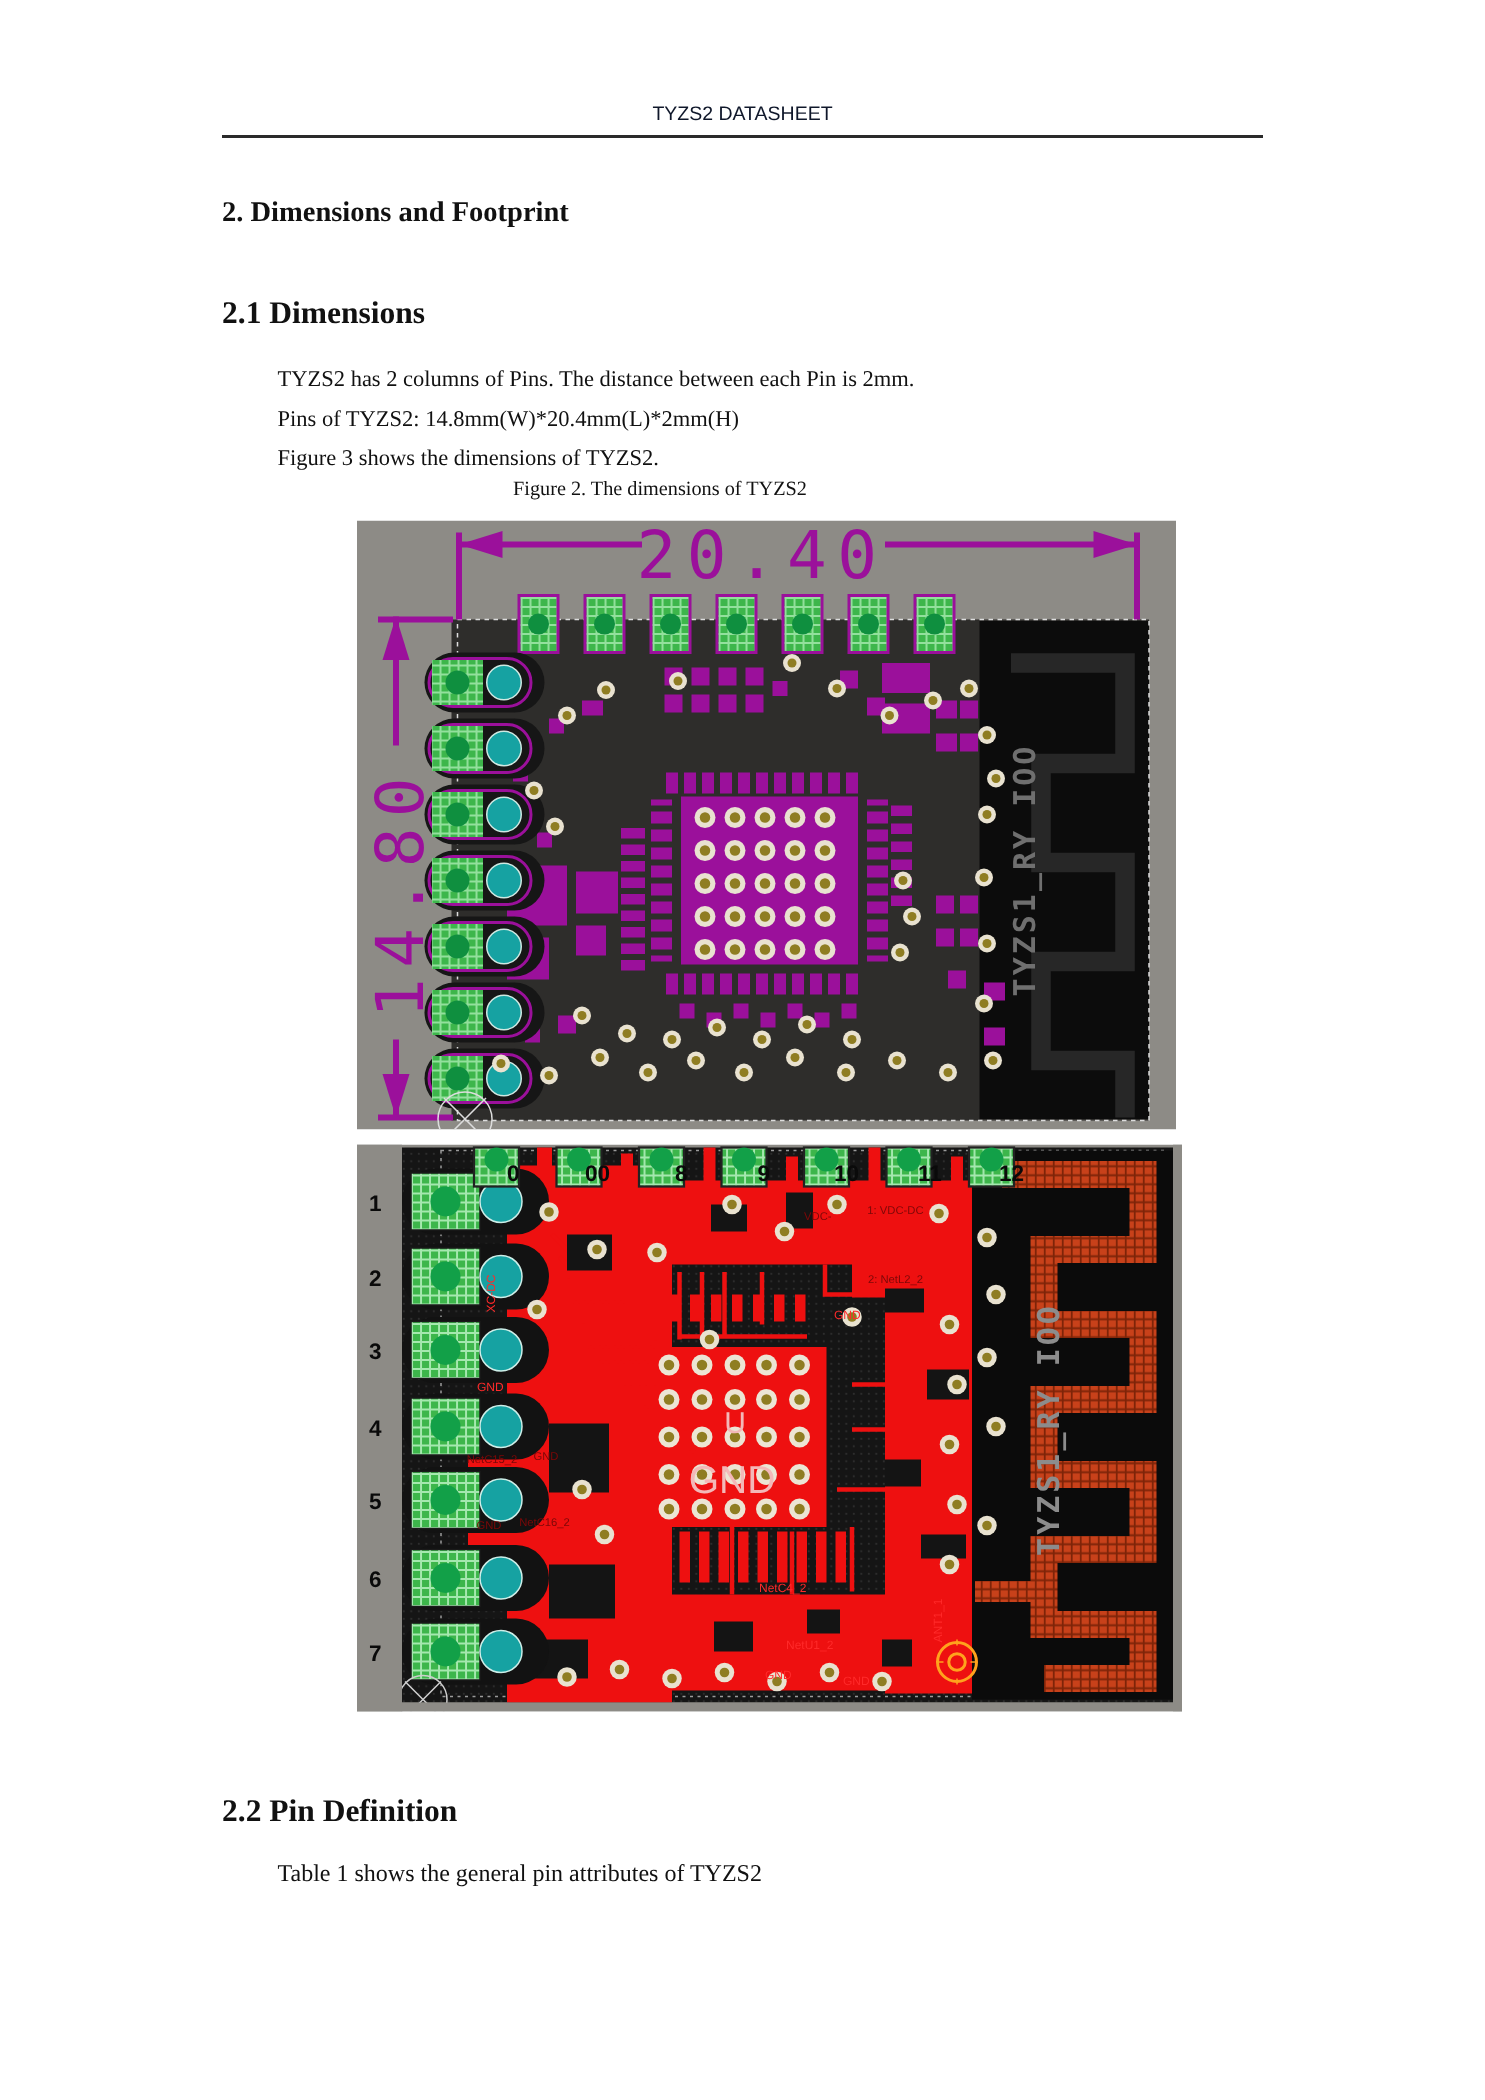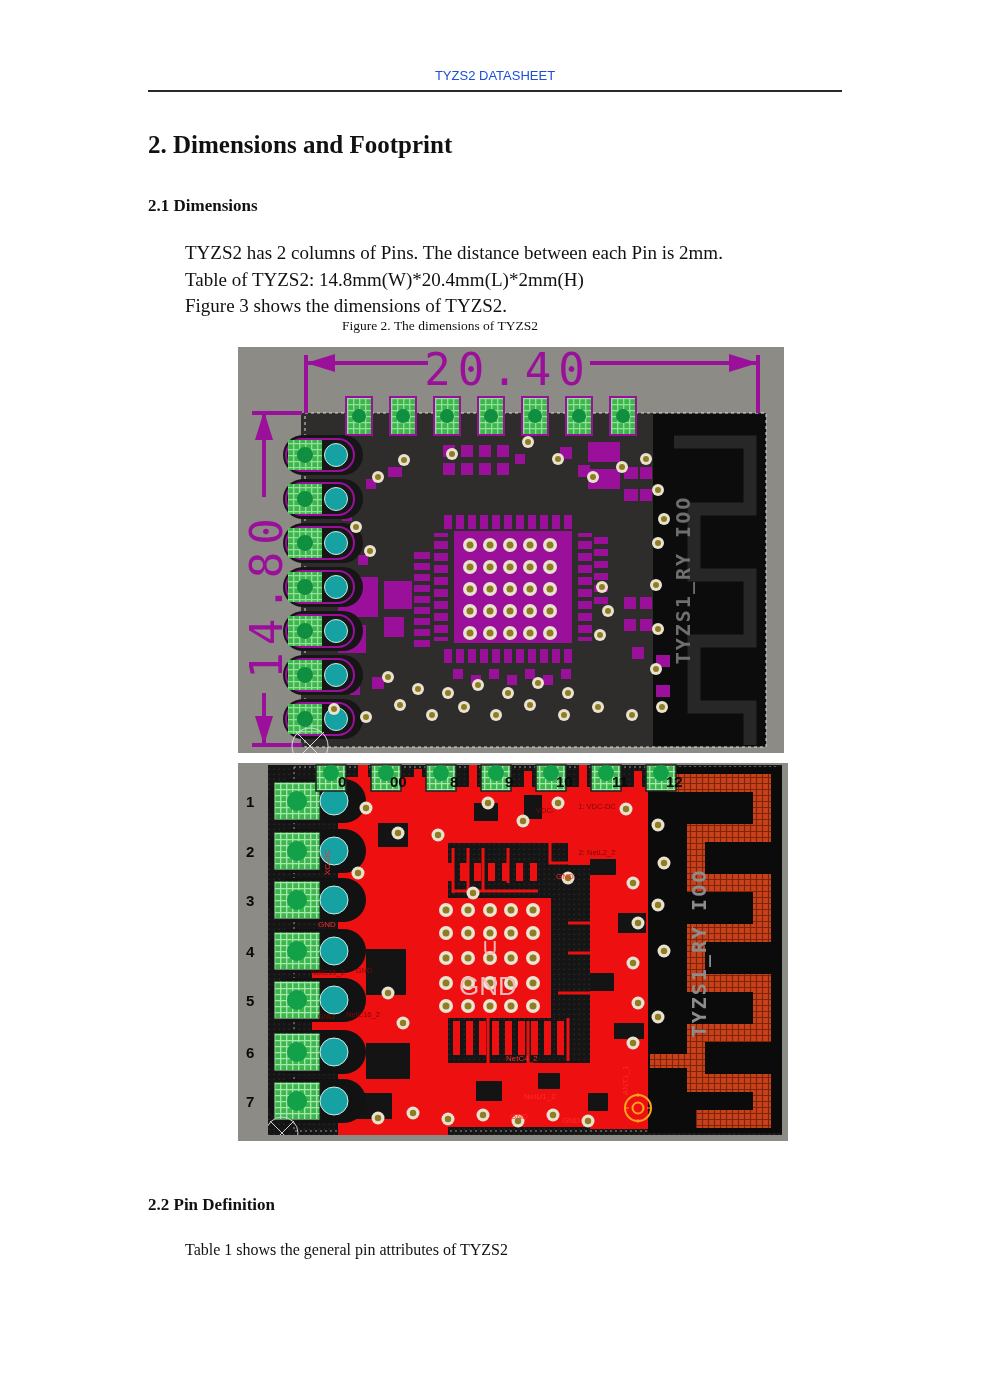--- a/index.html
+++ b/index.html
@@ -1,22 +1,22 @@
 <!DOCTYPE html>
 <html><head>
 <meta charset="utf-8">
 <style>
   html,body{margin:0;padding:0;background:#ffffff;}
   #page{position:relative;width:990px;height:1400px;background:#fff;font-family:"Liberation Serif",serif;color:#111;overflow:hidden;}
-  .hdr{position:absolute;top:68px;left:0;width:990px;text-align:center;font-family:"Liberation Sans",sans-serif;font-size:13px;color:#1d4ed8;}
+  .hdr{position:absolute;top:68px;left:0;width:990px;text-align:center;font-family:"Liberation Sans",sans-serif;font-size:13px;color:#0f172a;}
   .rule{position:absolute;top:90px;left:148px;width:694px;border-top:2px solid #2a2a2a;}
-  .h1{position:absolute;left:148px;top:131px;font-size:25px;font-weight:bold;}
-  .h2{position:absolute;left:148px;font-size:17px;font-weight:bold;}
+  .h1{position:absolute;left:148px;top:131px;font-size:19px;font-weight:bold;}
+  .h2{position:absolute;left:148px;font-size:21px;font-weight:bold;}
   .h2a{top:196px}.h2b{top:1195px}
-  .body-par{position:absolute;left:185px;top:240px;font-size:19px;line-height:26.5px;}
+  .body-par{position:absolute;left:185px;top:240px;font-size:15px;line-height:26.5px;}
   .par2{position:absolute;left:185px;top:1241px;font-size:16px;}
   .caption{position:absolute;left:0;top:318px;width:880px;text-align:center;font-size:13.5px;}
   .fig{position:absolute;left:238px;}
   #fig1{top:347px;}
   #fig2{top:763px;}
   svg{display:block}
   
   .pr{fill:#9b109b}
   .dim{stroke:#9b109b;stroke-width:4;}
   .dimtxt{fill:#9b109b;font-family:"DejaVu Sans Mono",monospace;font-size:44px;letter-spacing:7px;}
@@ -32,21 +32,21 @@
 <div id="page">
 
   <div class="hdr">TYZS2 DATASHEET</div>
   <div class="rule"></div>
 
   <div class="h1">2. Dimensions and Footprint</div>
   <div class="h2 h2a">2.1 Dimensions</div>
 
   <div class="body-par">
     <div>TYZS2 has 2 columns of Pins. The distance between each Pin is 2mm.</div>
-    <div>Table of TYZS2: 14.8mm(W)*20.4mm(L)*2mm(H)</div>
+    <div>Pins of TYZS2: 14.8mm(W)*20.4mm(L)*2mm(H)</div>
     <div>Figure 3 shows the dimensions of TYZS2.</div>
   </div>
 
   <div class="caption">Figure 2. The dimensions of TYZS2</div>
 
   <div class="fig" id="fig1">
   <svg width="546" height="406" viewBox="0 0 546 406">
     <defs>
       <pattern id="pg1" width="6" height="6" patternUnits="userSpaceOnUse">
         <rect width="6" height="6" fill="#3db64b"></rect>

